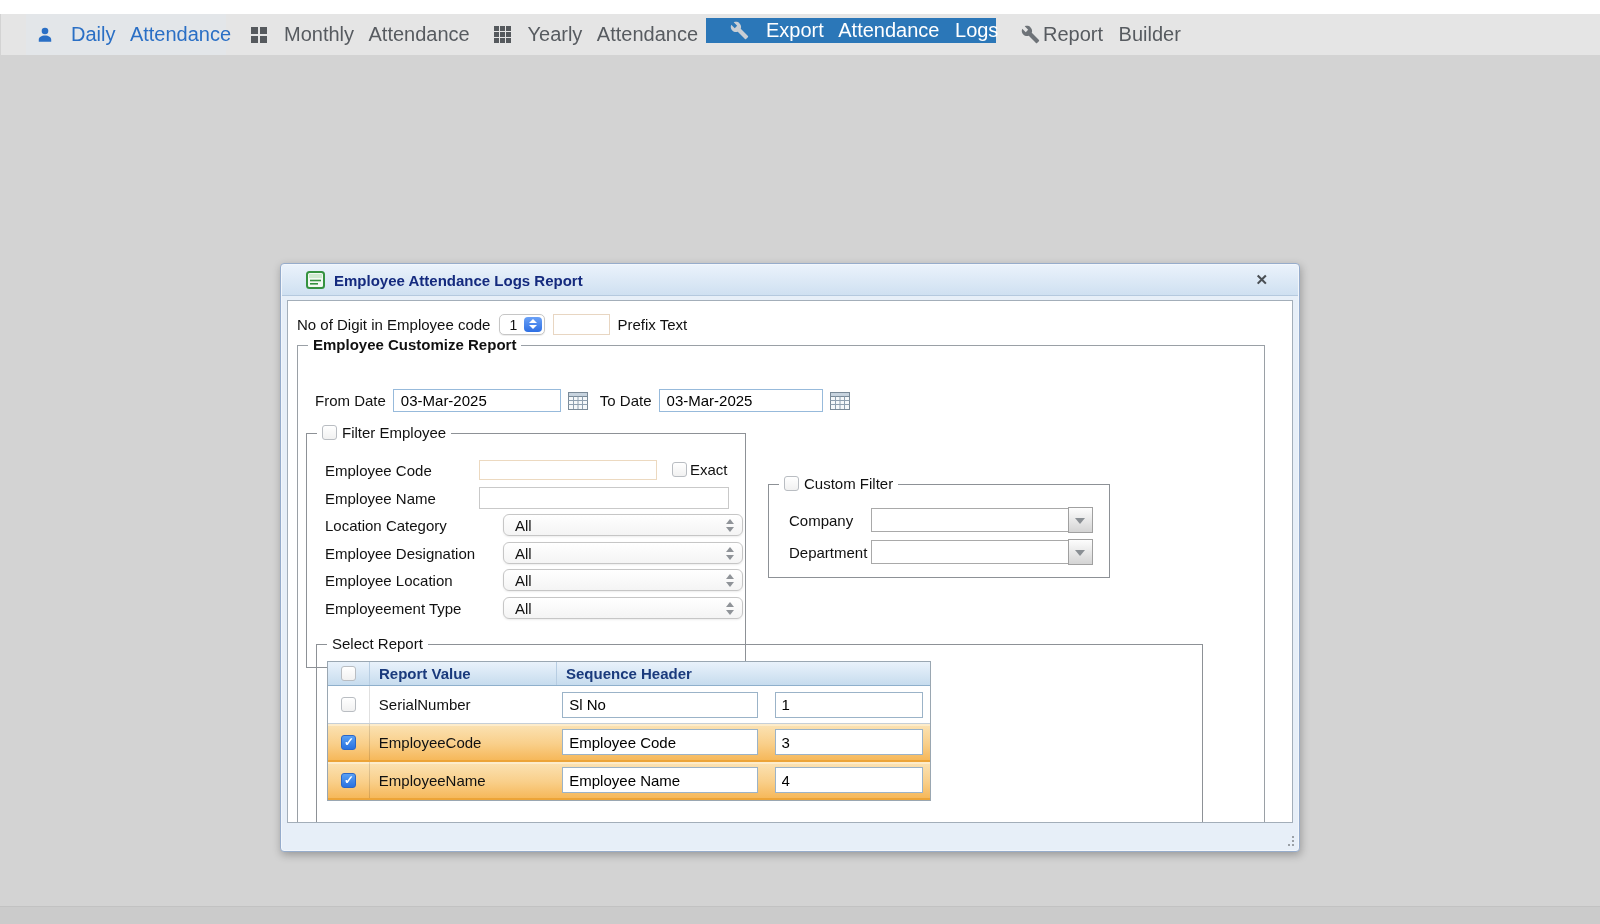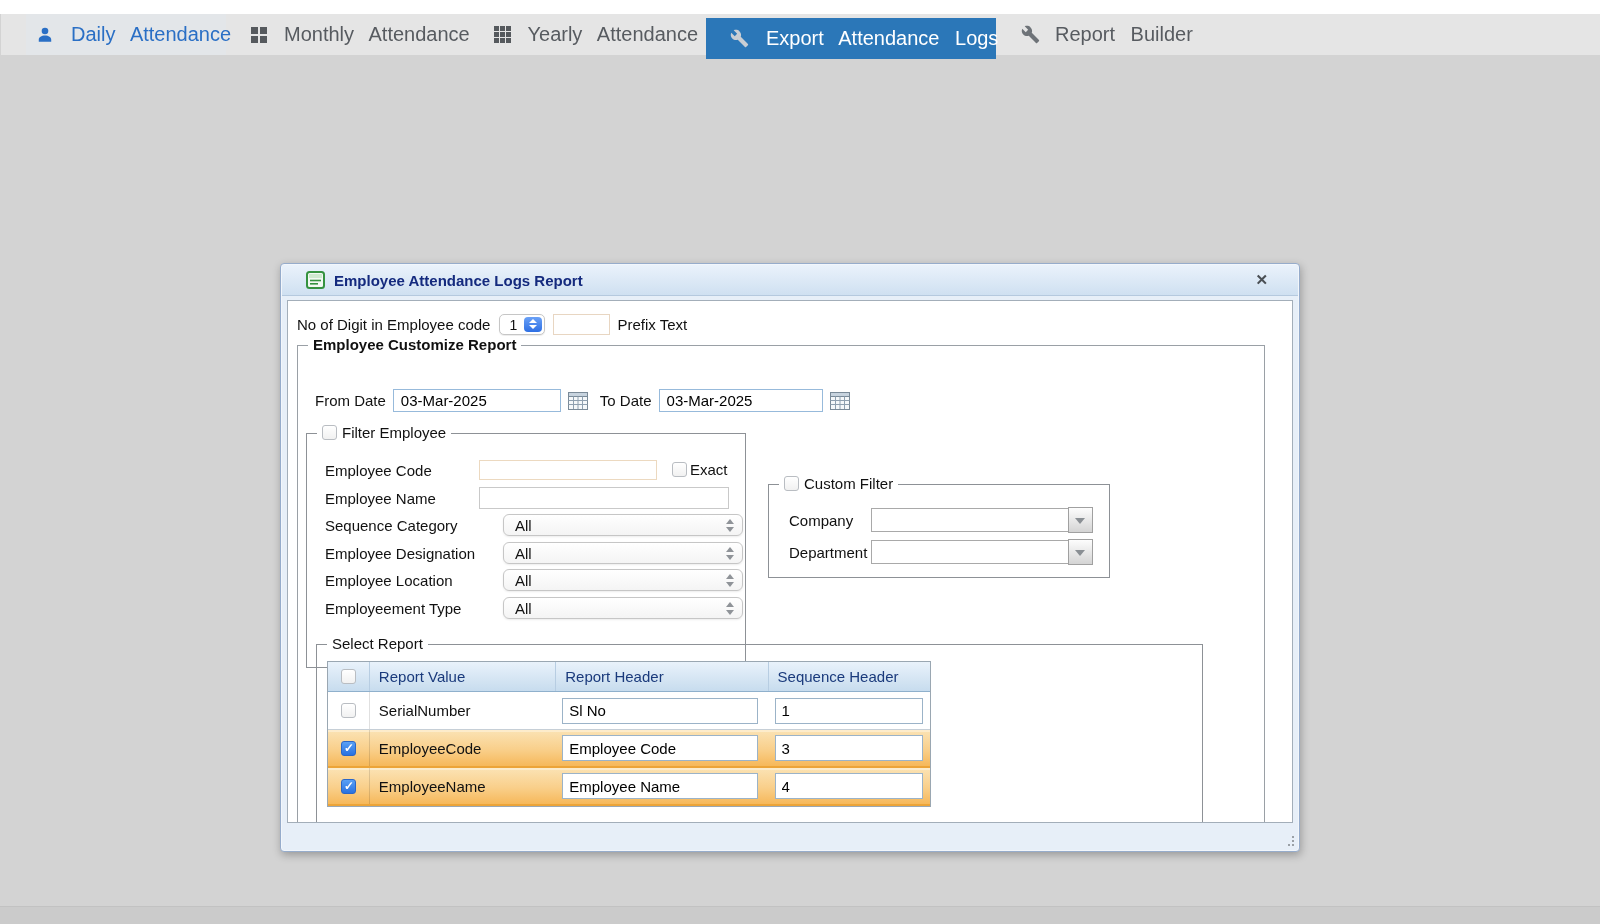--- a/index.html
+++ b/index.html
@@ -10,22 +10,22 @@
   .top-strip { position:absolute; top:0; left:0; width:100%; height:14px; background:#ffffff; z-index:3; }
   .bottom-band { position:absolute; bottom:0; left:0; width:100%; height:18px; background:#cbcbcb; border-top:1px solid #c2c2c2; z-index:2; }
 
   
   .navbar { position:absolute; top:14px; left:1px; width:100%; height:41px; background:#e5e5e5; z-index:10; font-size:20px; color:#575b60; }
   .nav-item { position:absolute; top:0; height:41px; display:flex; align-items:center; gap:17px; word-spacing:10px; cursor:pointer; }
   .nav-item .lbl { white-space:nowrap; }
   .nav-daily { left:25px; width:200px; padding-left:10px; background:#e3e6e9; color:#2a6fc5; }
   .nav-monthly { left:250px; }
   .nav-yearly { left:493px; }
-  .nav-export { left:705px; width:290px; top:4px; height:41px; padding-left:24px; background:#2b77b8; color:#ffffff; z-index:11; }
-  .nav-builder { left:1020px; gap:15px; }
+  .nav-export { left:705px; width:290px; top:4px; height:25px; padding-left:24px; background:#2b77b8; color:#ffffff; z-index:11; }
+  .nav-builder { left:1020px; gap:3px; }
   .grid4 { display:grid; grid-template-columns:7px 7px; grid-template-rows:7px 7px; gap:2px; }
   .grid4 i { background:#55595d; }
   .grid9 { display:grid; grid-template-columns:4.5px 4.5px 4.5px; grid-template-rows:4.5px 4.5px 4.5px; gap:1.5px; }
   .grid9 i { background:#55595d; }
 
   
   .dialog { position:absolute; left:280px; top:263px; width:1020px; height:589px; background:#e7eff8; border:1px solid #96accb; border-radius:4px; box-shadow:1px 3px 8px rgba(0,0,0,.28), 0 0 0 1px rgba(255,255,255,.45) inset; z-index:20; }
   .titlebar { position:absolute; top:1px; left:1px; right:1px; height:31px; display:flex; align-items:center; padding:0 24px; background:linear-gradient(#eaf2fb,#cfe0f1); border-bottom:1px solid #b5c9de; border-radius:3px 3px 0 0; }
   .title-text { margin-left:9px; font-size:15px; font-weight:bold; color:#142a7e; }
   .close-btn { margin-left:auto; font-size:15px; font-weight:bold; color:#4a4f54; cursor:pointer; padding:0 6px; }
@@ -83,21 +83,21 @@
   .fieldset.custom { left:470px; top:138px; width:342px; height:94px; }
   .c-row { position:absolute; left:20px; display:flex; align-items:center; }
   .c-row .c-lbl { width:82px; }
   .combo-input { width:198px; height:24px; border:1px solid #a9a9a9; }
   .combo-btn { width:25px; height:26px; margin-left:-1px; border:1px solid #a0a0a0; background:linear-gradient(#fdfdfd,#d4d4d4); position:relative; cursor:pointer; }
   .combo-btn:after { content:""; position:absolute; left:6px; top:10px; border-left:5px solid transparent; border-right:5px solid transparent; border-top:6px solid #8a8f94; }
 
   
   .fieldset.selfield { left:18px; top:298px; width:887px; height:240px; }
   .grid-table { position:absolute; left:10px; top:16px; width:604px; border:1px solid #9aa7b2; }
-  .g-header { display:flex; height:30px; background:linear-gradient(#e9f2fb,#c7dcee); border-bottom:1px solid #8fb0cc; color:#1a3a7c; font-size:15px; }
+  .g-header { display:flex; height:24px; background:linear-gradient(#e9f2fb,#c7dcee); border-bottom:1px solid #8fb0cc; color:#1a3a7c; font-size:15px;font-weight:bold; }
   .g-header .hc { display:flex; align-items:center; padding-left:9px; border-right:1px solid #b7cde2; }
   .g-row { display:flex; height:38px; align-items:center; background:#fff; border-bottom:1px solid #c6cfd7; font-size:15px; }
   .g-row.sel-row { background:linear-gradient(#fbe3b5 0%,#f9cf8a 55%,#f6b85a 100%); border-bottom:2px solid #eca438; box-shadow:inset 0 2px 0 #fdeccb; height:38px; }
   .col-cb { width:42px; display:flex; justify-content:center; align-items:center; align-self:stretch; border-right:1px solid rgba(0,0,0,.12); }
   .col-val { width:187px; padding-left:9px; }
   .col-hdr { width:213px; }
   .col-seq { width:162px; }
   .cell-input { width:196px; height:26px; margin-left:6px; border:1px solid #9bb3c8; font-size:15px; padding:0 6px; font-family:"Liberation Sans",sans-serif; background:#fff; }
   .cell-input.seq { width:148px; }
 
@@ -220,21 +220,21 @@
             <span class="cb"></span>
             <span>Exact</span>
           </div>
 
           <div class="f-row" style="top:53px">
             <span class="f-lbl">Employee Name</span>
             <input class="text-input name-input" type="text" value="" style="">
           </div>
 
           <div class="f-row" style="top:80px">
-            <span class="f-lbl">Sequence Category</span>
+            <span class="f-lbl">Location Category</span>
             <span class="sel f-sel">
                 <span class="sel-val">All</span>
                 <span class="chev"></span>
               </span>
           </div>
           <div class="f-row" style="top:108px">
             <span class="f-lbl">Employee Designation</span>
             <span class="sel f-sel">
                 <span class="sel-val">All</span>
                 <span class="chev"></span>
@@ -275,21 +275,20 @@
 
         <div class="fieldset selfield">
           <span class="legend">Select Report</span>
 
           <div class="grid-table">
             <div class="g-header">
               <span class="col-cb hc" style="padding-left:0">
                   <span class="cb"></span>
                 </span>
               <span class="col-val hc">Report Value</span>
-              <span class="col-hdr hc">Report Header</span>
               <span class="col-seq hc" style="border-right:none">Sequence Header</span>
             </div>
 
             <div class="g-row">
               <span class="col-cb">
                   <span class="cb"></span>
                 </span>
               <span class="col-val">SerialNumber</span>
               <span class="col-hdr"><input class="cell-input" type="text" value="Sl No" style=""></span>
               <span class="col-seq"><input class="cell-input seq" type="text" value="1" style=""></span>

